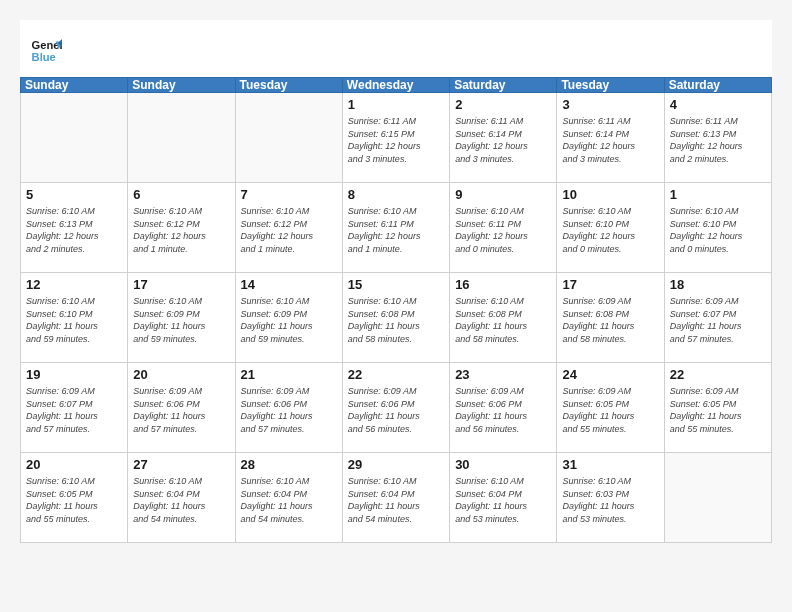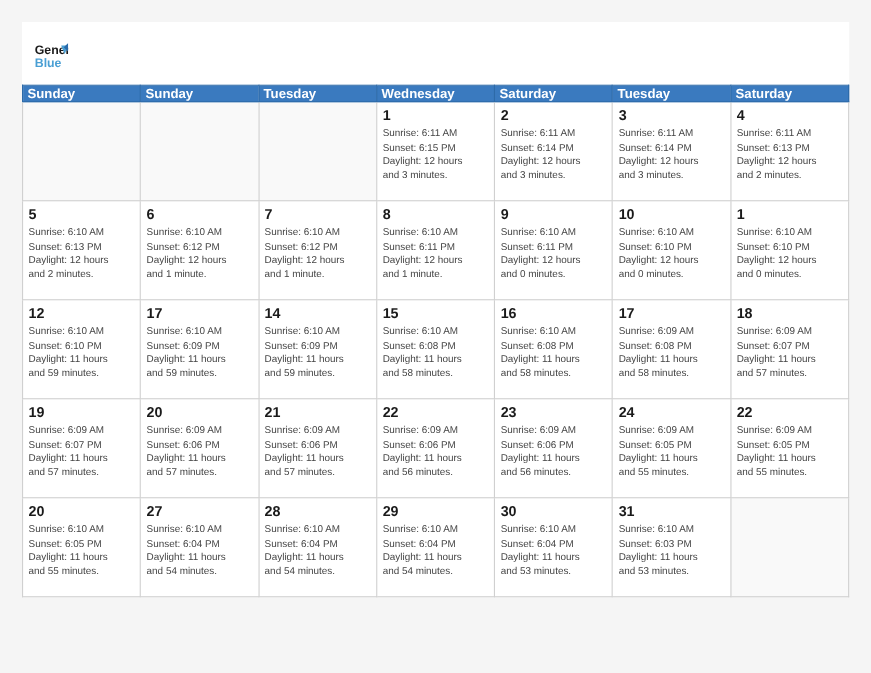--- a/index.html
+++ b/index.html
@@ -71,20 +71,21 @@
     .day-number {
       font-size: 13px;
       font-weight: bold;
       color: #1a1a1a;
       margin-bottom: 3px;
     }
     .day-info {
       font-size: 9px;
       color: #444;
       line-height: 1.4;
+      font-style: italic;
     }
   </style>
 </head>
 <body>
 
 <div class="container">
   <div class="header">
     <div class="logo">
       <svg class="logo-icon" viewBox="0 0 40 40">
         <text x="2" y="18" font-size="14" font-weight="bold" fill="#1a1a1a">General</text>

